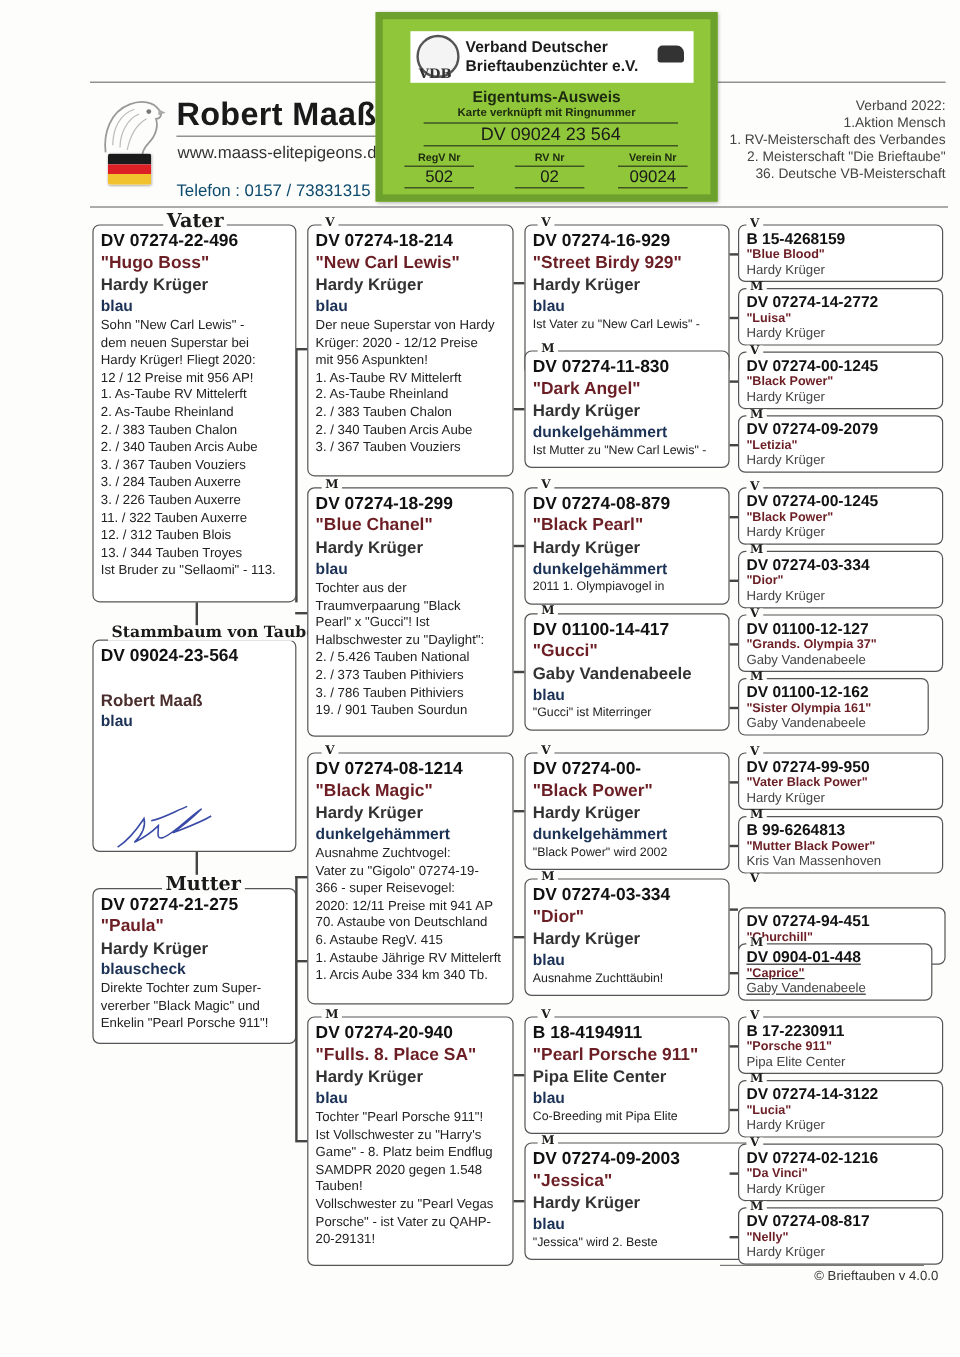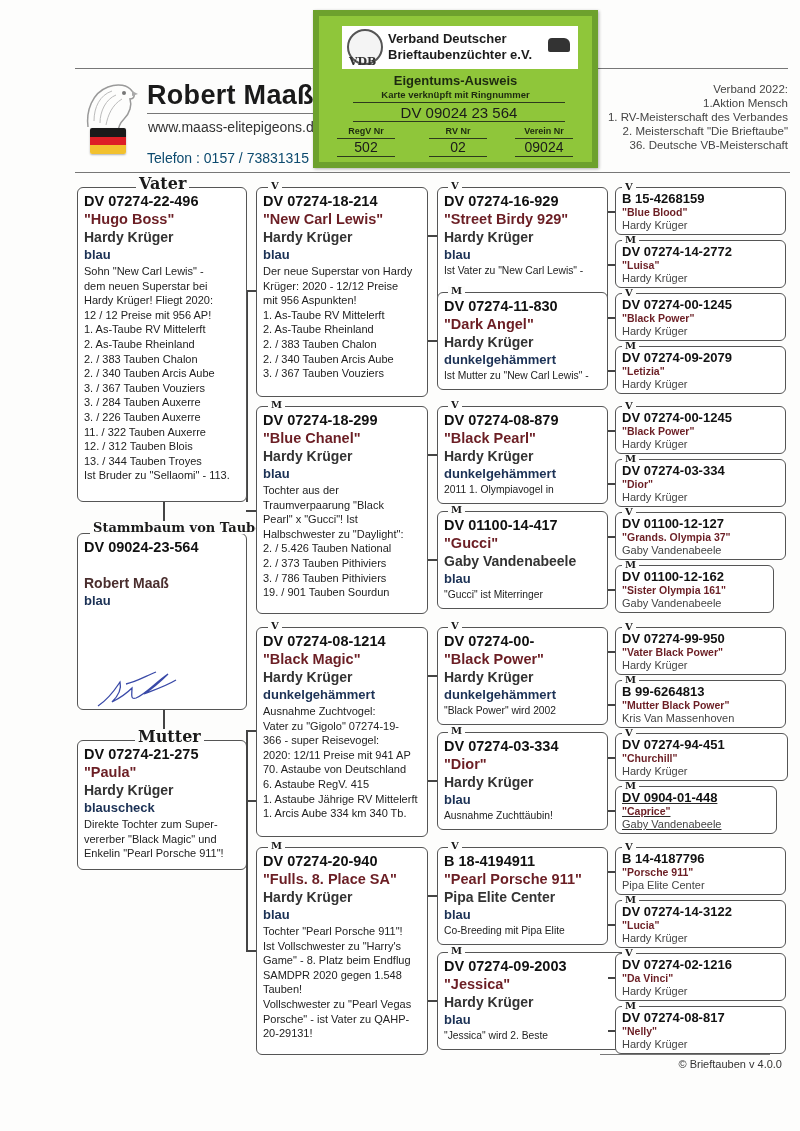--- a/index.html
+++ b/index.html
@@ -389,36 +389,36 @@
     </div>
     <div class="legend lg-small" style="left: 622px; top: 622px;">V</div>
     <div class="line-h" style="left: 608px; top: 651px; width: 7px;"></div>
     <div class="box g3" style="left: 615px; top: 680px; width: 171px; height: 48px;">
       <div class="ring">B 99-6264813</div>
       <div class="name">"Mutter Black Power"</div>
       <div class="breeder">Kris Van Massenhoven</div>
     </div>
     <div class="legend lg-small" style="left: 622px; top: 675px;">M</div>
     <div class="line-h" style="left: 608px; top: 704px; width: 7px;"></div>
-    <div class="box g3" style="left: 615px; top: 733px; width: 173px; height: 48px;">
+    <div class="box g3" style="left: 615px; top: 756px; width: 173px; height: 48px;">
       <div class="ring">DV 07274-94-451</div>
       <div class="name">"Churchill"</div>
       <div class="breeder">Hardy Krüger</div>
     </div>
     <div class="legend lg-small" style="left: 622px; top: 728px;">V</div>
     <div class="line-h" style="left: 608px; top: 757px; width: 7px;"></div>
     <div class="box g3" style="left: 615px; top: 786px; width: 162px; height: 48px; text-decoration: underline;">
       <div class="ring">DV 0904-01-448</div>
       <div class="name">"Caprice"</div>
       <div class="breeder">Gaby Vandenabeele</div>
     </div>
     <div class="legend lg-small" style="left: 622px; top: 781px;">M</div>
     <div class="line-h" style="left: 608px; top: 810px; width: 7px;"></div>
     <div class="box g3" style="left: 615px; top: 847px; width: 171px; height: 48px;">
-      <div class="ring">B 14-4187796</div>
+      <div class="ring">B 17-2230911</div>
       <div class="name">"Porsche 911"</div>
       <div class="breeder">Pipa Elite Center</div>
     </div>
     <div class="legend lg-small" style="left: 622px; top: 842px;">V</div>
     <div class="line-h" style="left: 608px; top: 871px; width: 7px;"></div>
     <div class="box g3" style="left: 615px; top: 900px; width: 171px; height: 48px;">
       <div class="ring">DV 07274-14-3122</div>
       <div class="name">"Lucia"</div>
       <div class="breeder">Hardy Krüger</div>
     </div>

